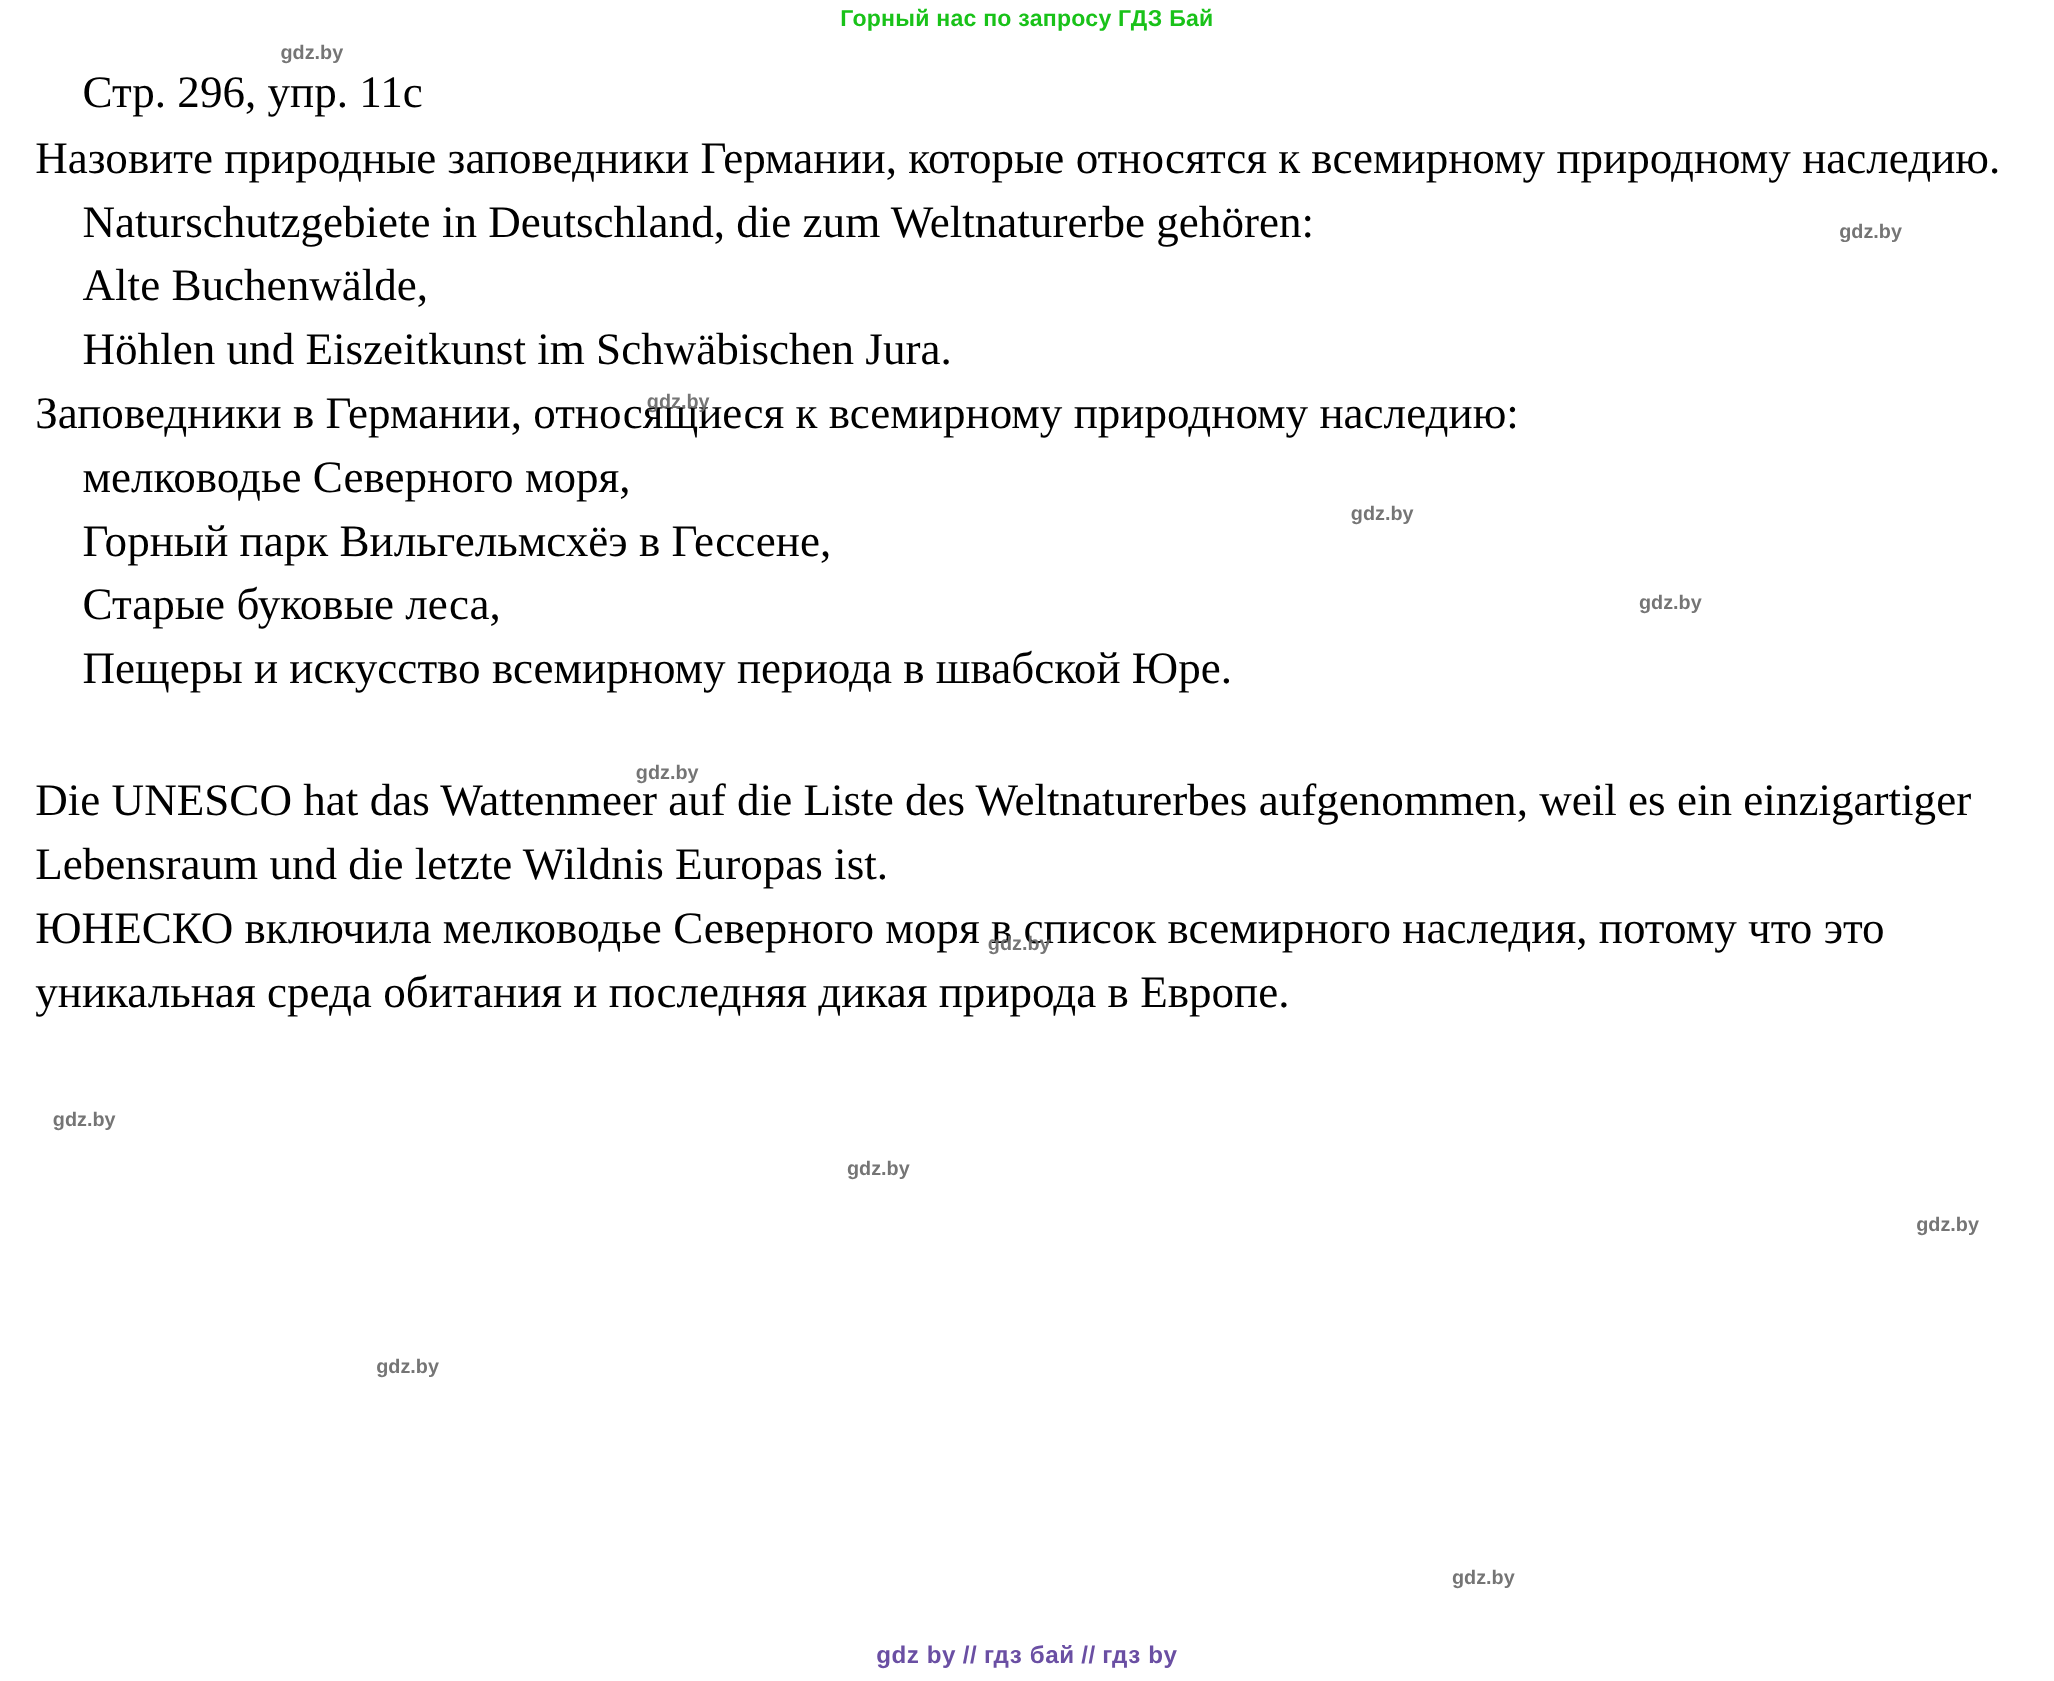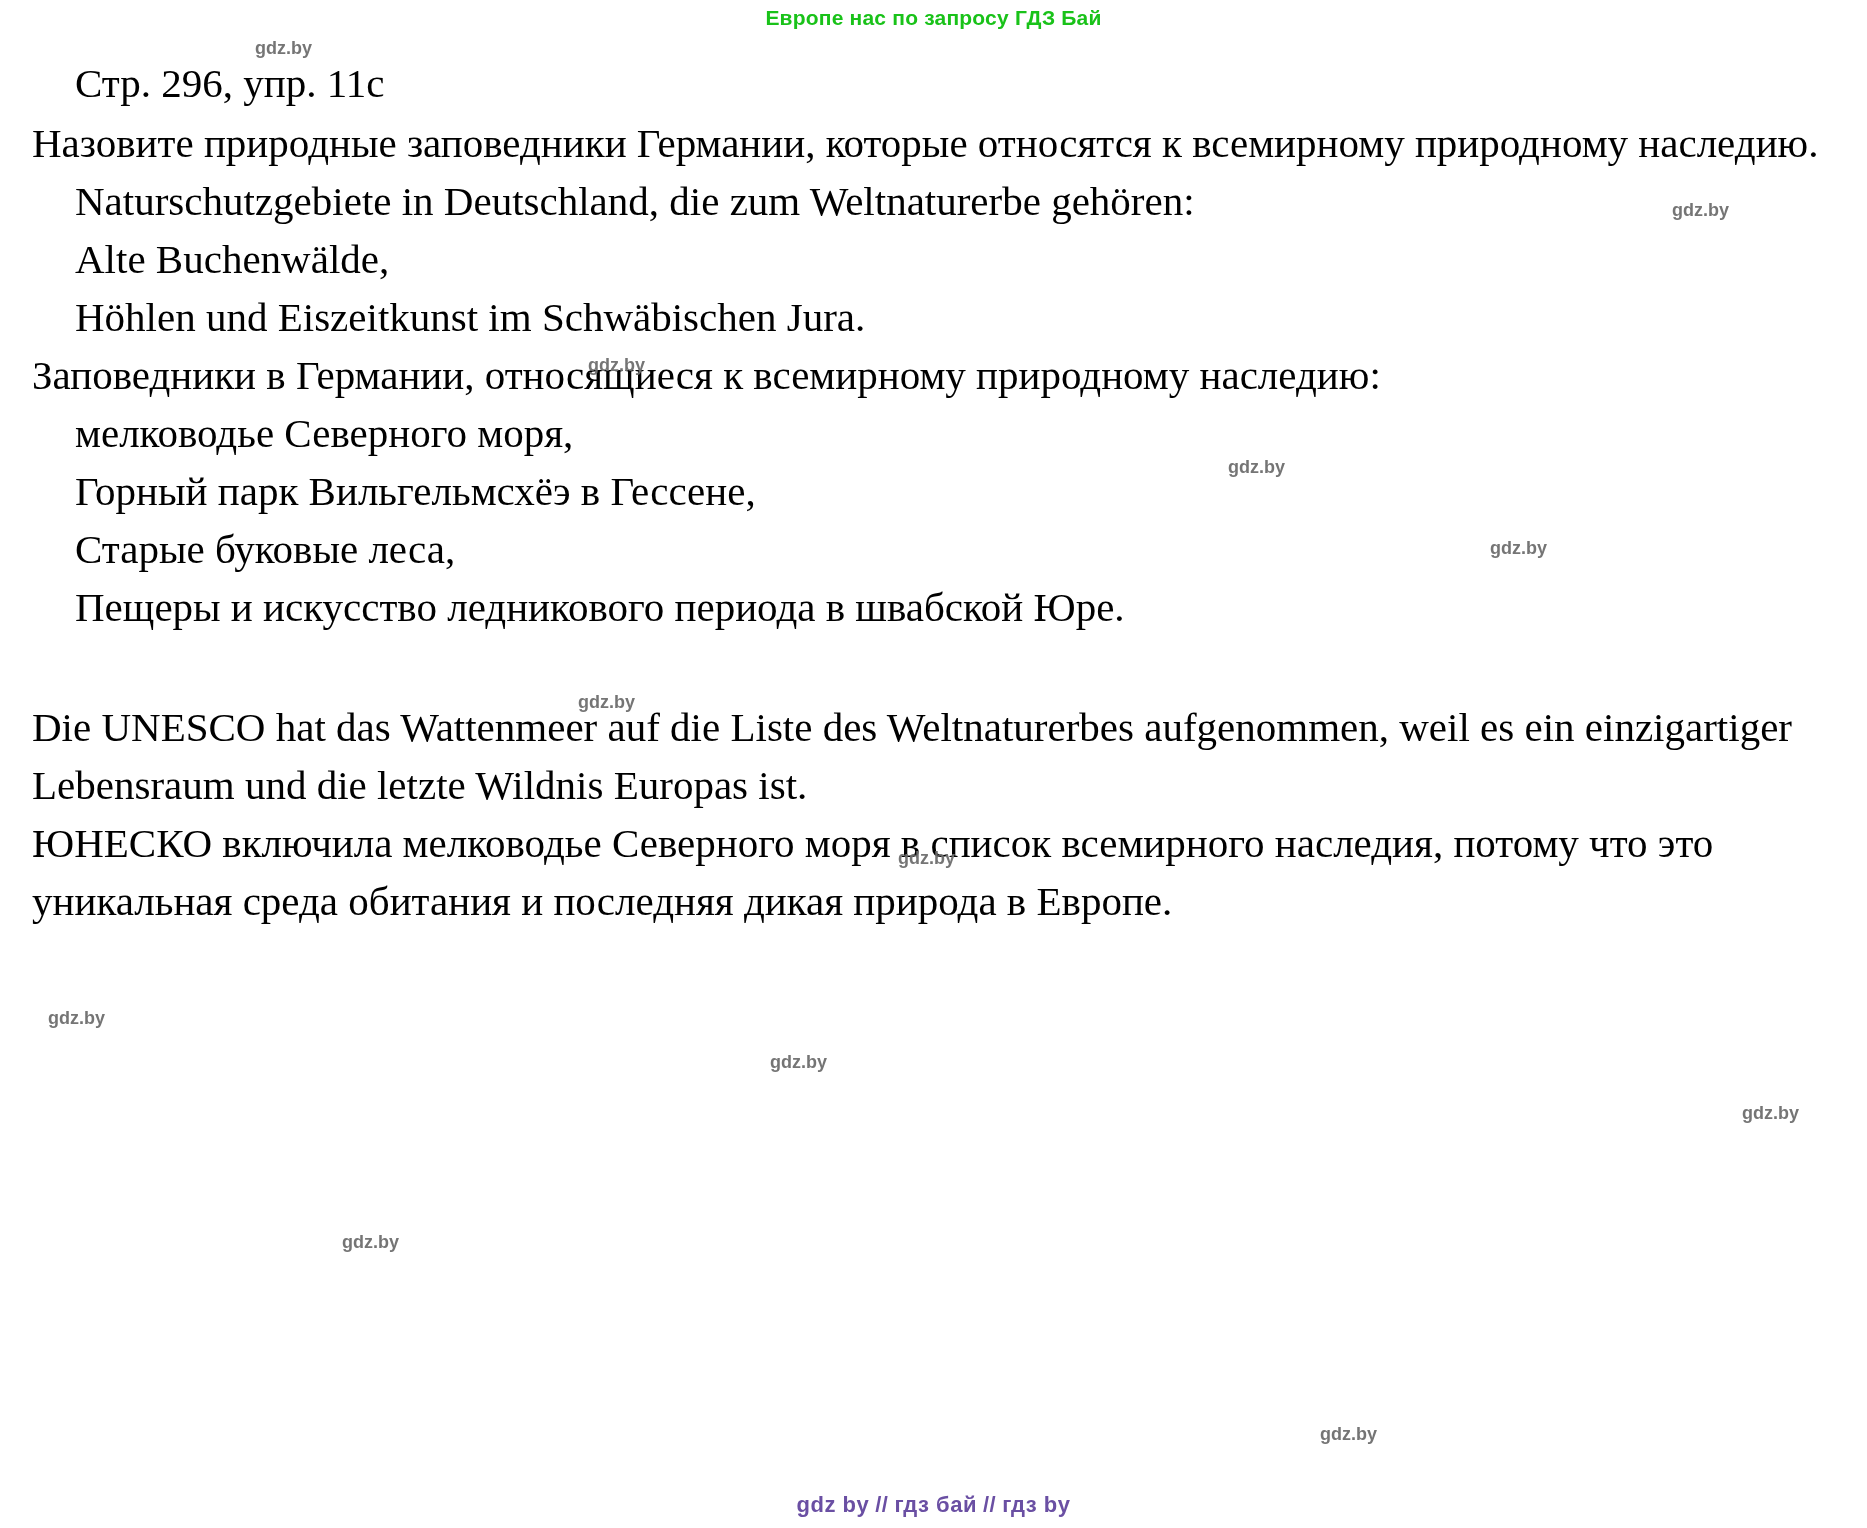--- a/index.html
+++ b/index.html
@@ -75,33 +75,33 @@
     font-weight: bold;
     color: #6a4fa3;
     letter-spacing: 0.5px;
   }
   .footer span { color: #6a4fa3; }
   .footer .sep { color: #6a4fa3; padding: 0 6px; }
 </style>
 </head>
 <body>
 
-<div class="top-banner">Европе нас по запросу ГДЗ Бай</div>
+<div class="top-banner">Горный нас по запросу ГДЗ Бай</div>
 
 <div class="content">
   <div class="line heading">Стр. 296, упр. 11с</div>
   <div class="para">Назовите  природные заповедники Германии, которые относятся к всемирному природному наследию.</div>
   <div class="line">Naturschutzgebiete in Deutschland, die zum Weltnaturerbe gehören:</div>
   <div class="line">Alte Buchenwälde,</div>
   <div class="line">Höhlen und Eiszeitkunst im Schwäbischen Jura.</div>
   <div class="para">Заповедники в Германии, относящиеся к всемирному природному наследию:</div>
   <div class="line">мелководье Северного моря,</div>
   <div class="line">Горный парк Вильгельмсхёэ в Гессене,</div>
   <div class="line">Старые буковые леса,</div>
-  <div class="line">Пещеры и искусство ледникового периода в швабской Юре.</div>
+  <div class="line">Пещеры и искусство всемирному периода в швабской Юре.</div>
   <div class="gap"></div>
   <div class="para">Die UNESCO hat das Wattenmeer auf die Liste des Weltnaturerbes aufgenommen, weil es ein einzigartiger Lebensraum und die letzte Wildnis Europas ist.</div>
   <div class="para">ЮНЕСКО включила мелководье Северного моря в список всемирного наследия, потому что это уникальная среда обитания и последняя дикая природа в Европе.</div>
 </div>
 
 <div id="watermark-layer">
     <div class="wm" style="left: 255px; top: 38px;">gdz.by</div>
     <div class="wm" style="left: 1672px; top: 200px;">gdz.by</div>
     <div class="wm" style="left: 588px; top: 355px;">gdz.by</div>
     <div class="wm" style="left: 1228px; top: 457px;">gdz.by</div>

